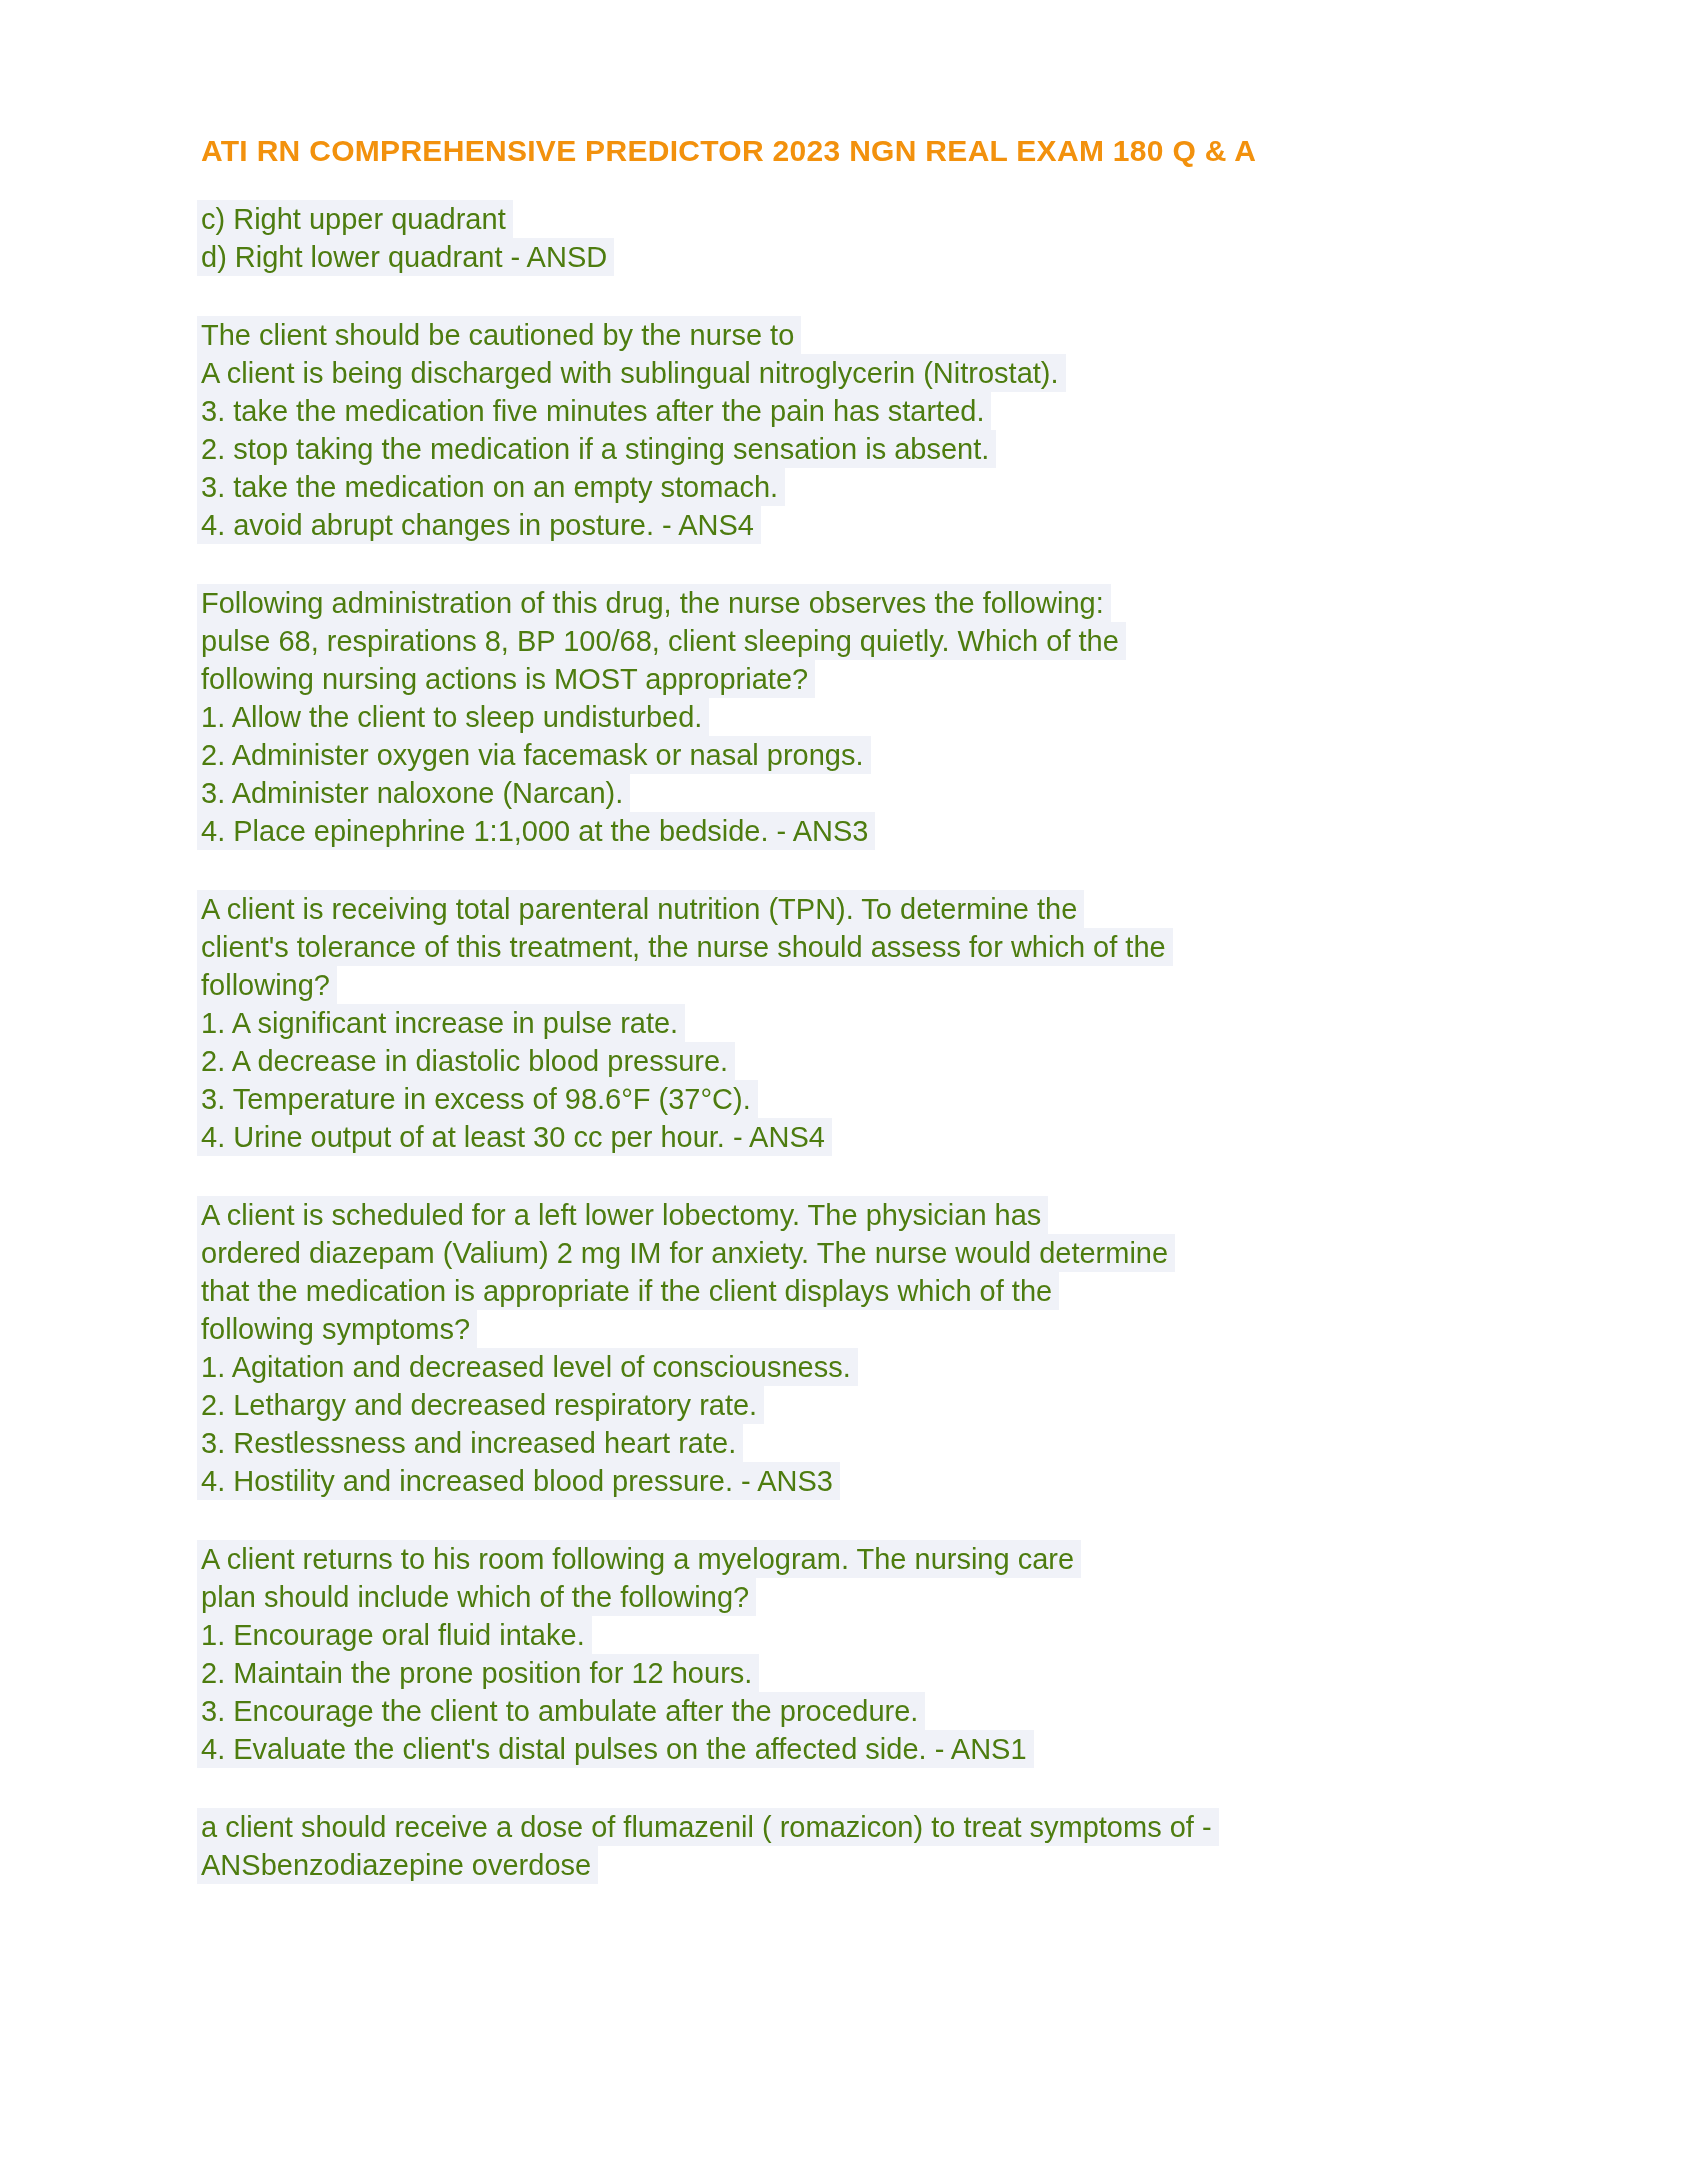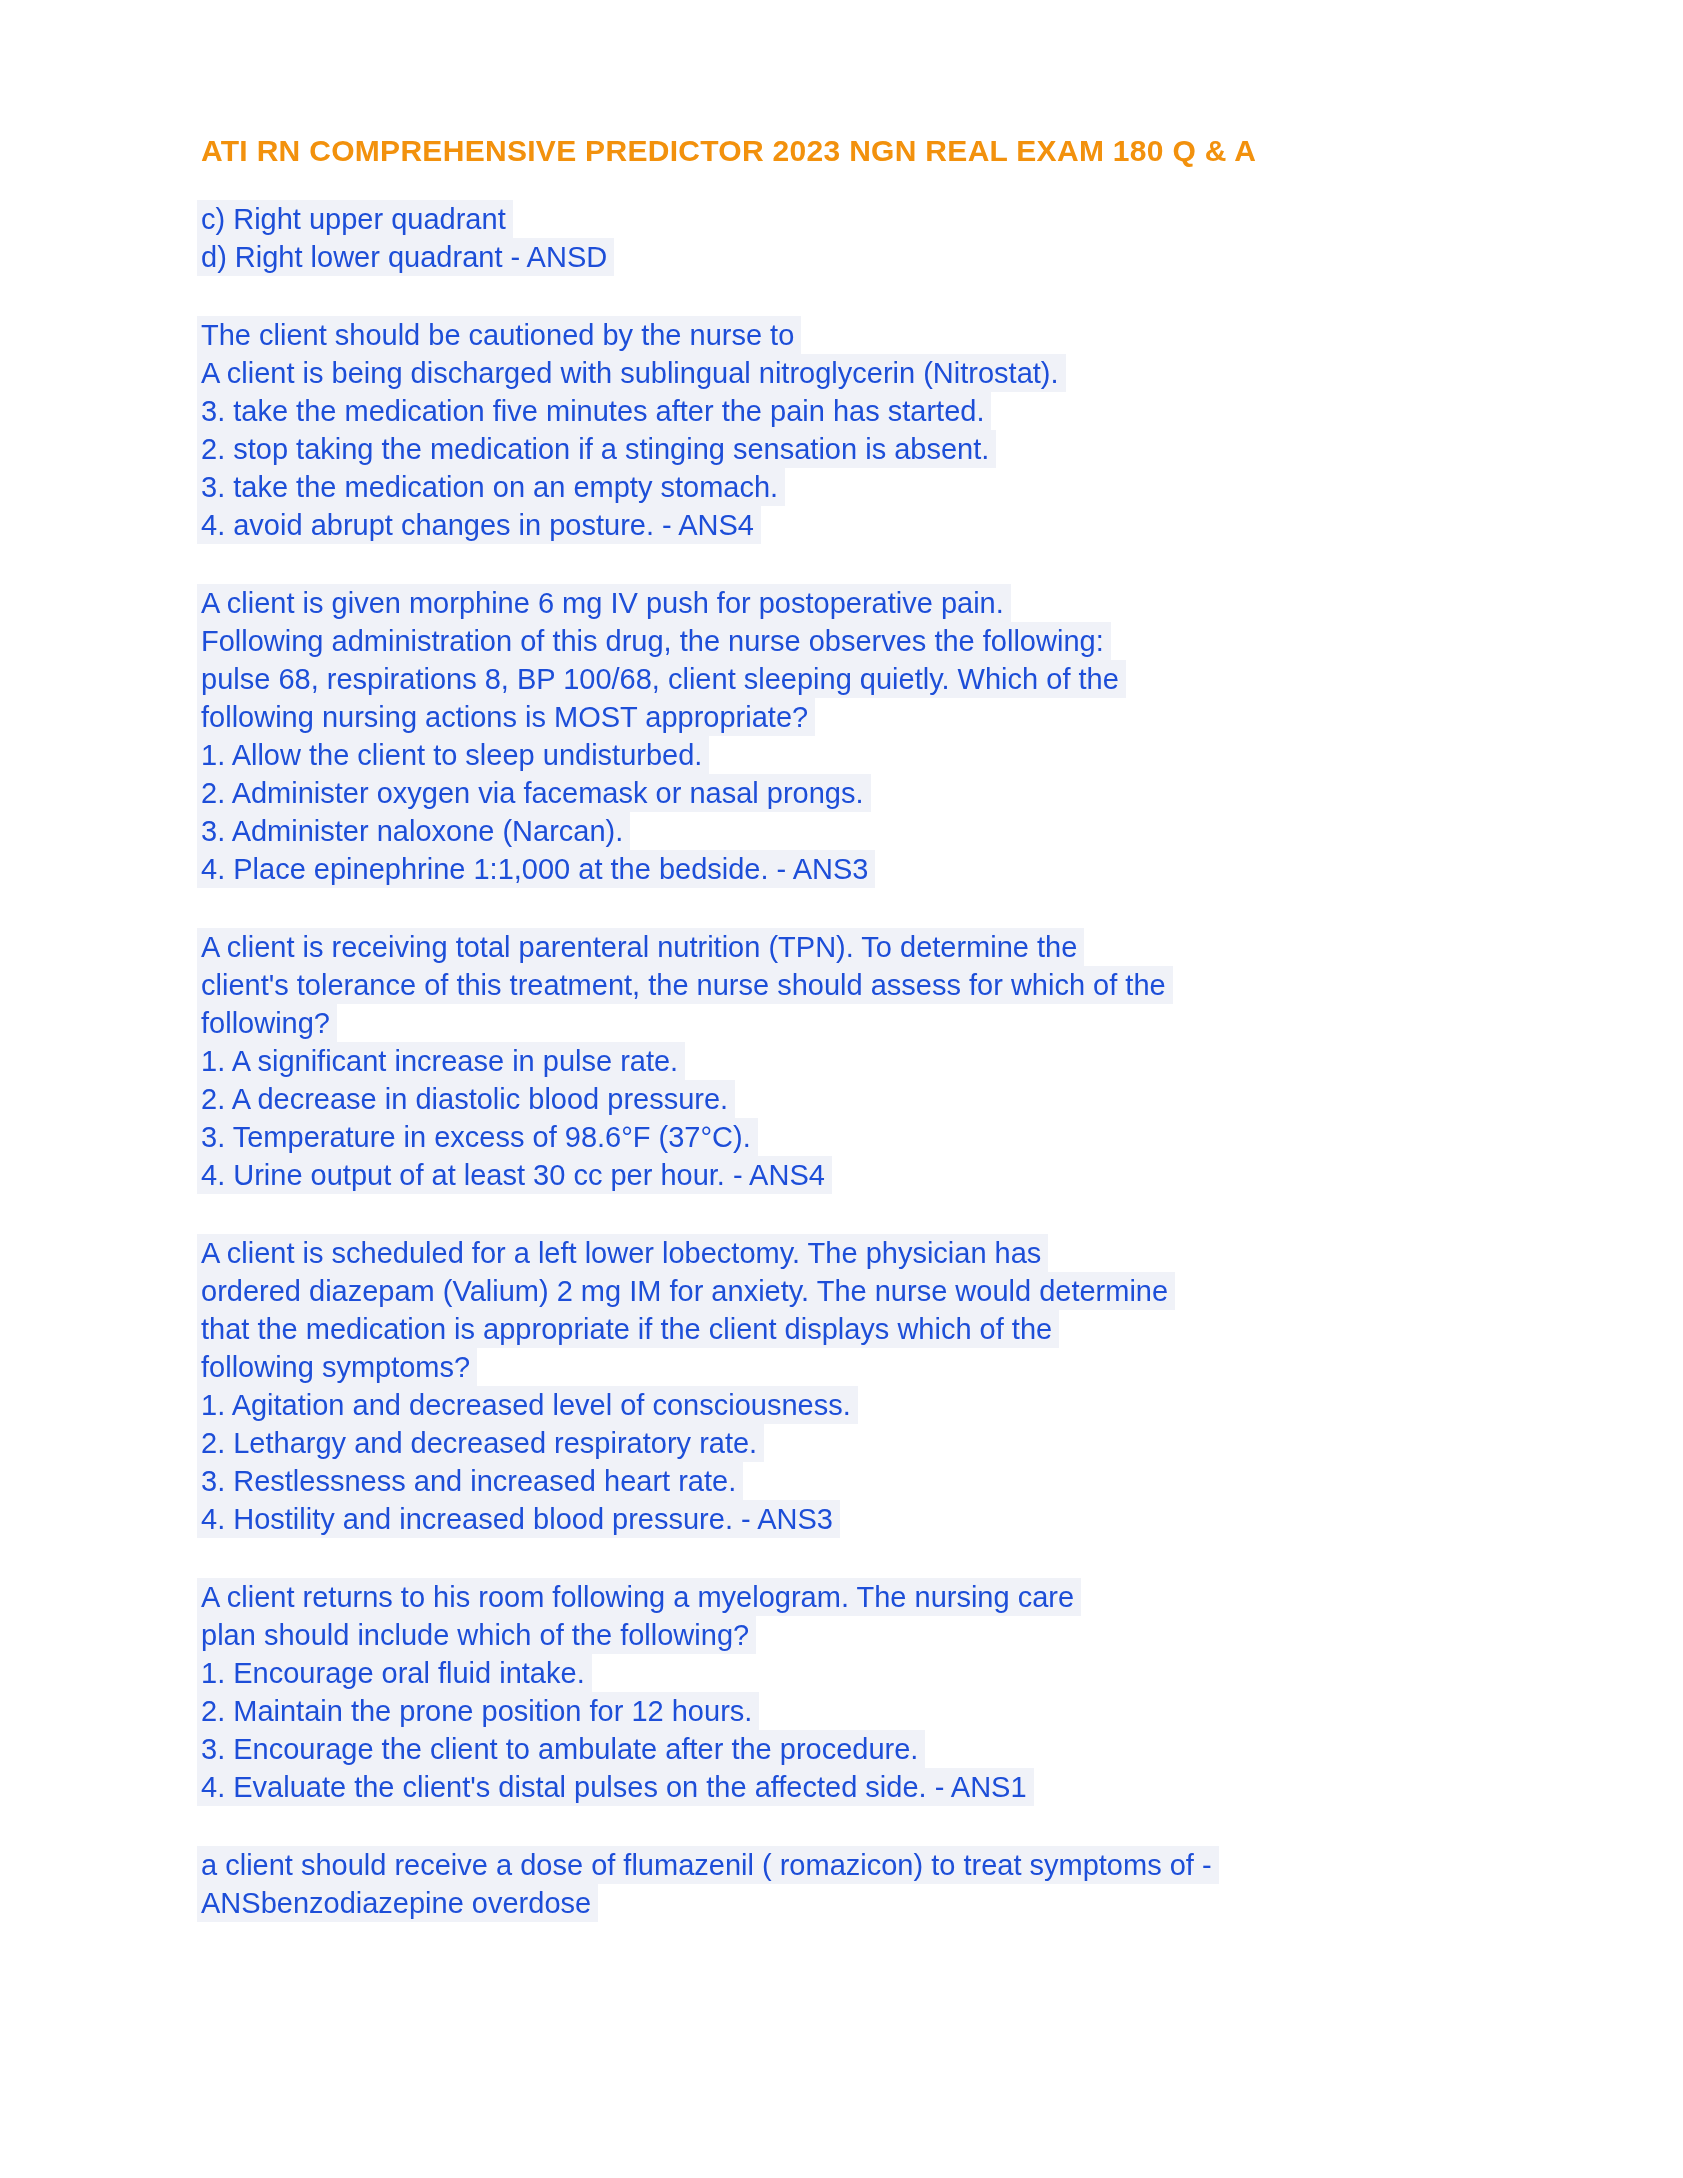--- a/index.html
+++ b/index.html
@@ -33,21 +33,21 @@
   }
   .para {
     margin: 0 0 40px 0;
   }
   .para:last-child {
     margin-bottom: 0;
   }
   .line {
     line-height: 38px;
     font-size: 29px;
-    color: #1d4ed8;
+    color: #4d7c0f;
     white-space: pre;
     min-height: 38px;
   }
   .hl {
     background: #F0F2F8;
     padding: 3px 7px 3px 4px;
     margin-left: -4px;
     box-decoration-break: clone;
   }
 </style>
@@ -67,21 +67,20 @@
     <div class="para">
       <div class="line"><span class="hl">The client should be cautioned by the nurse to</span></div>
       <div class="line"><span class="hl">A client is being discharged with sublingual nitroglycerin (Nitrostat).</span></div>
       <div class="line"><span class="hl">3. take the medication five minutes after the pain has started.</span></div>
       <div class="line"><span class="hl">2. stop taking the medication if a stinging sensation is absent.</span></div>
       <div class="line"><span class="hl">3. take the medication on an empty stomach.</span></div>
       <div class="line"><span class="hl">4. avoid abrupt changes in posture. - ANS4</span></div>
     </div>
 
     <div class="para">
-      <div class="line"><span class="hl">A client is given morphine 6 mg IV push for postoperative pain.</span></div>
       <div class="line"><span class="hl">Following administration of this drug, the nurse observes the following:</span></div>
       <div class="line"><span class="hl">pulse 68, respirations 8, BP 100/68, client sleeping quietly. Which of the</span></div>
       <div class="line"><span class="hl">following nursing actions is MOST appropriate?</span></div>
       <div class="line"><span class="hl">1. Allow the client to sleep undisturbed.</span></div>
       <div class="line"><span class="hl">2. Administer oxygen via facemask or nasal prongs.</span></div>
       <div class="line"><span class="hl">3. Administer naloxone (Narcan).</span></div>
       <div class="line"><span class="hl">4. Place epinephrine 1:1,000 at the bedside. - ANS3</span></div>
     </div>
 
     <div class="para">

